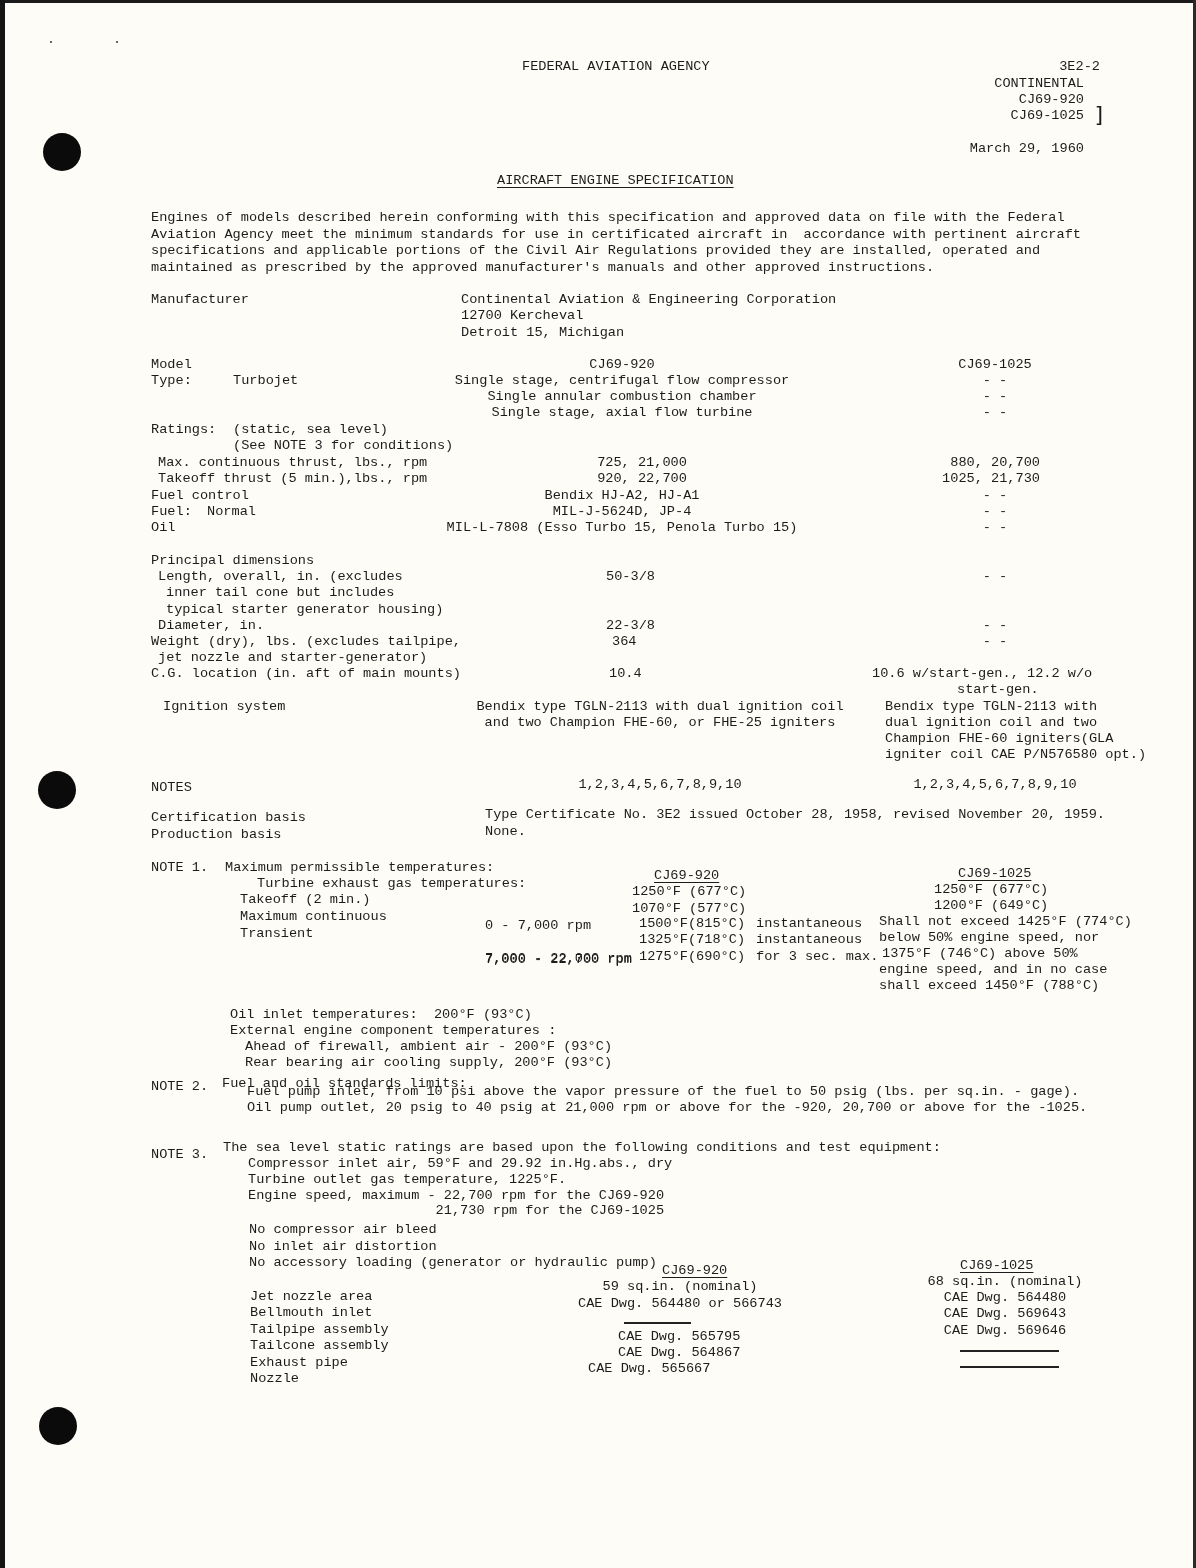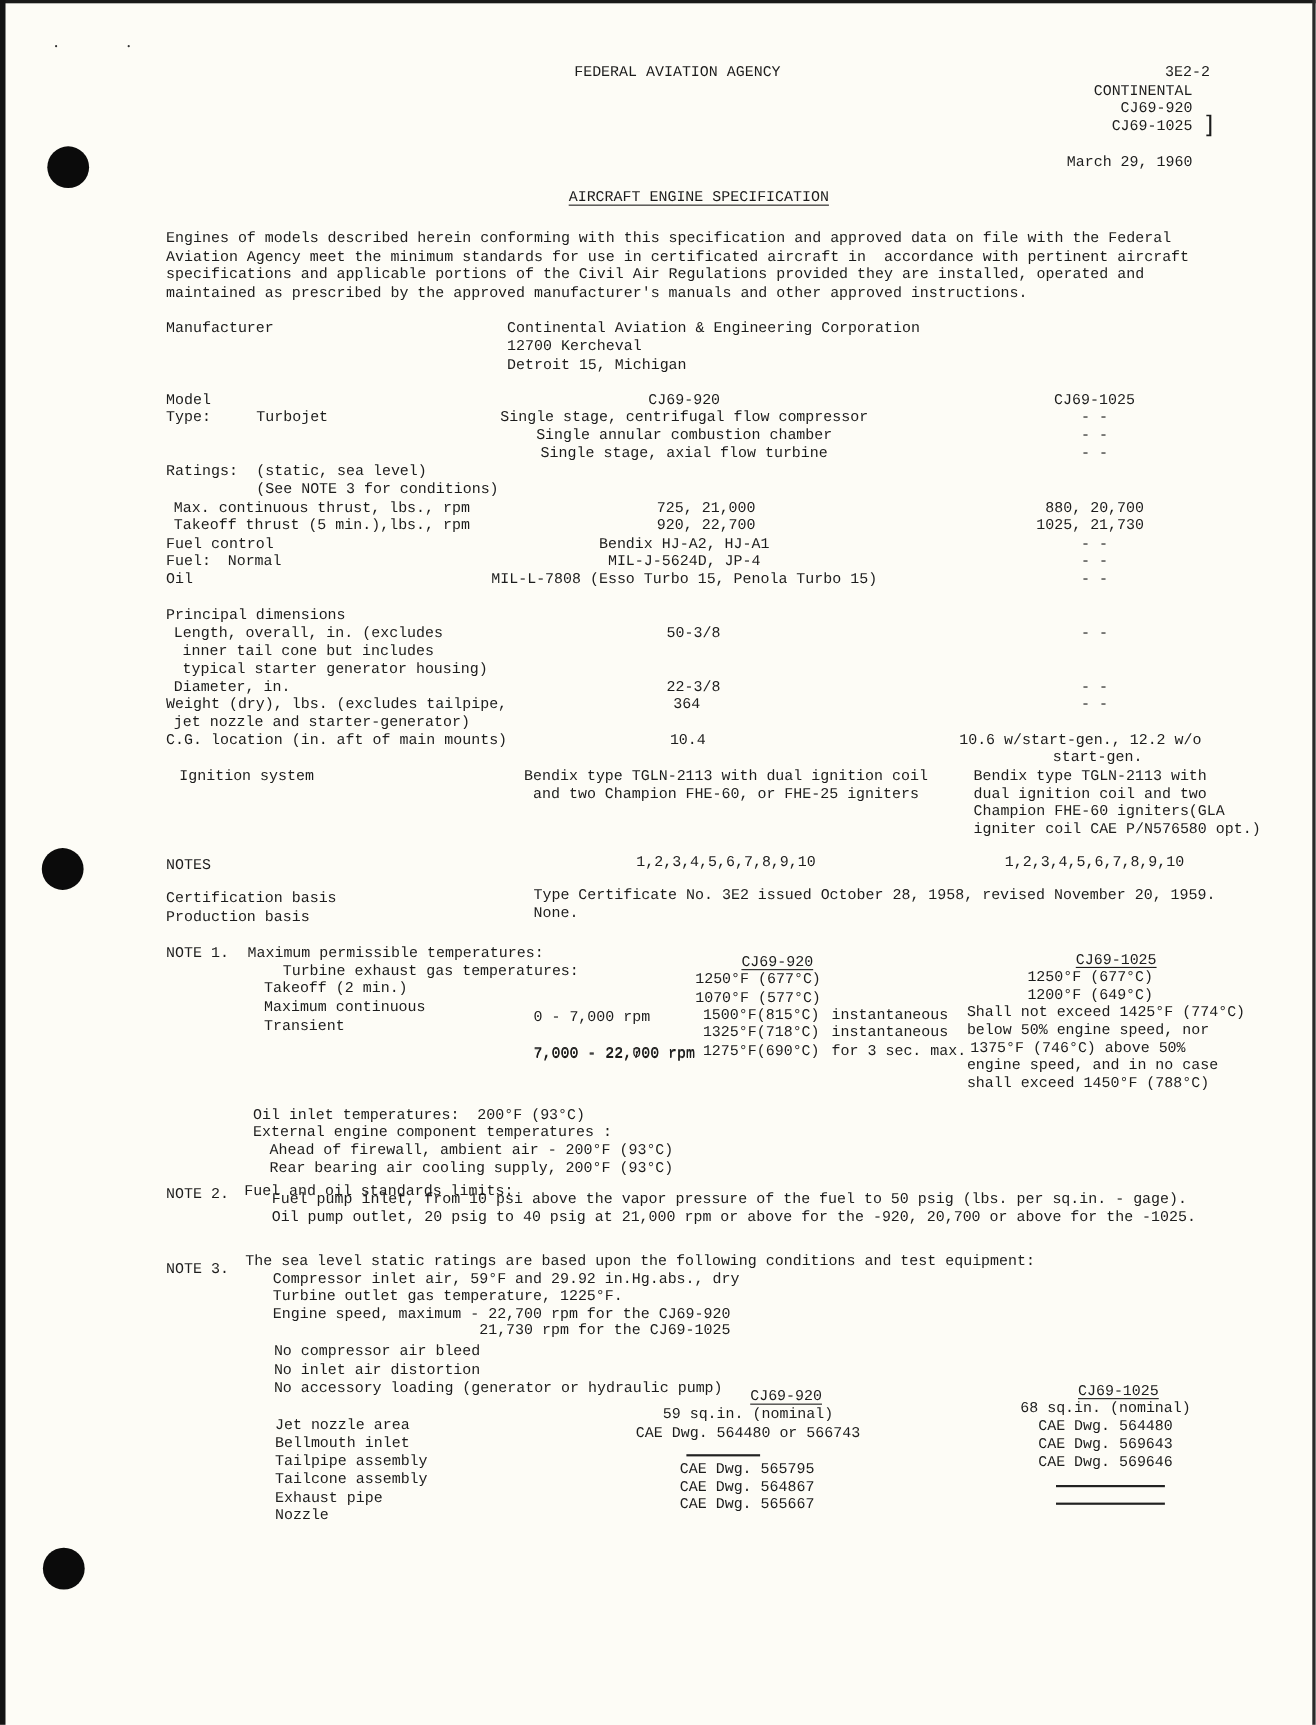--- a/index.html
+++ b/index.html
@@ -10,21 +10,21 @@
       color:#1c1c1c;
     }
     .edge-left { position:absolute; left:0; top:0; width:5px; height:1568px; background:#141414; }
     .edge-top { position:absolute; left:0; top:0; width:1196px; height:3px; background:#1a1a1a; }
     .edge-right { position:absolute; right:0; top:0; width:3px; height:1568px; background:#2a2a2a; }
     .hole { position:absolute; width:38px; height:38px; border-radius:50%; background:#0b0b0b; }
     .speck { position:absolute; width:2px; height:2px; background:#333; border-radius:1px; }
     .t { position:absolute; font-size:13.6px; line-height:16.5px; white-space:pre; letter-spacing:0px; }
     .c { text-align:center; }
     .r { text-align:right; }
-    .u { text-decoration:underline; text-underline-offset:3px;margin-left:20px; }
+    .u { text-decoration:underline; text-underline-offset:3px; }
     .bracket { position:absolute; font-size:22px; font-family:"DejaVu Sans Mono",monospace; }
     .rule { position:absolute; height:1.5px; background:#222; }
   </style>
 </head>
 <body>
 
 <div class="edge-top"></div>
 <div class="edge-left"></div>
 <div class="edge-right"></div>
 <div class="hole" style="left:43px;top:133px;"></div>
@@ -183,21 +183,21 @@
 <div class="t" style="left:250px;top:1338px;">Tailcone assembly</div>
 <div class="t" style="left:250px;top:1355px;">Exhaust pipe</div>
 <div class="t" style="left:250px;top:1371px;">Nozzle</div>
 
 <div class="t u" style="left:662px;top:1263px;">CJ69-920</div>
 <div class="t c" style="left:480px;width:400px;top:1279px;">59 sq.in. (nominal)</div>
 <div class="t c" style="left:480px;width:400px;top:1296px;">CAE Dwg. 564480 or 566743</div>
 <div class="rule" style="left:624px;top:1322px;width:67px;"></div>
 <div class="t" style="left:618px;top:1329px;">CAE Dwg. 565795</div>
 <div class="t" style="left:618px;top:1345px;">CAE Dwg. 564867</div>
-<div class="t" style="left:618px;top:1361px;text-align:right;">CAE Dwg. 565667</div>
+<div class="t" style="left:588px;top:1361px;text-align:right;">CAE Dwg. 565667</div>
 
 <div class="t u" style="left:960px;top:1258px;">CJ69-1025</div>
 <div class="t c" style="left:905px;width:200px;top:1274px;">68 sq.in. (nominal)</div>
 <div class="t c" style="left:905px;width:200px;top:1290px;">CAE Dwg. 564480</div>
 <div class="t c" style="left:905px;width:200px;top:1306px;">CAE Dwg. 569643</div>
 <div class="t c" style="left:905px;width:200px;top:1323px;">CAE Dwg. 569646</div>
 <div class="rule" style="left:960px;top:1350px;width:99px;"></div>
 <div class="rule" style="left:960px;top:1366px;width:99px;"></div>
 
 </body></html>

